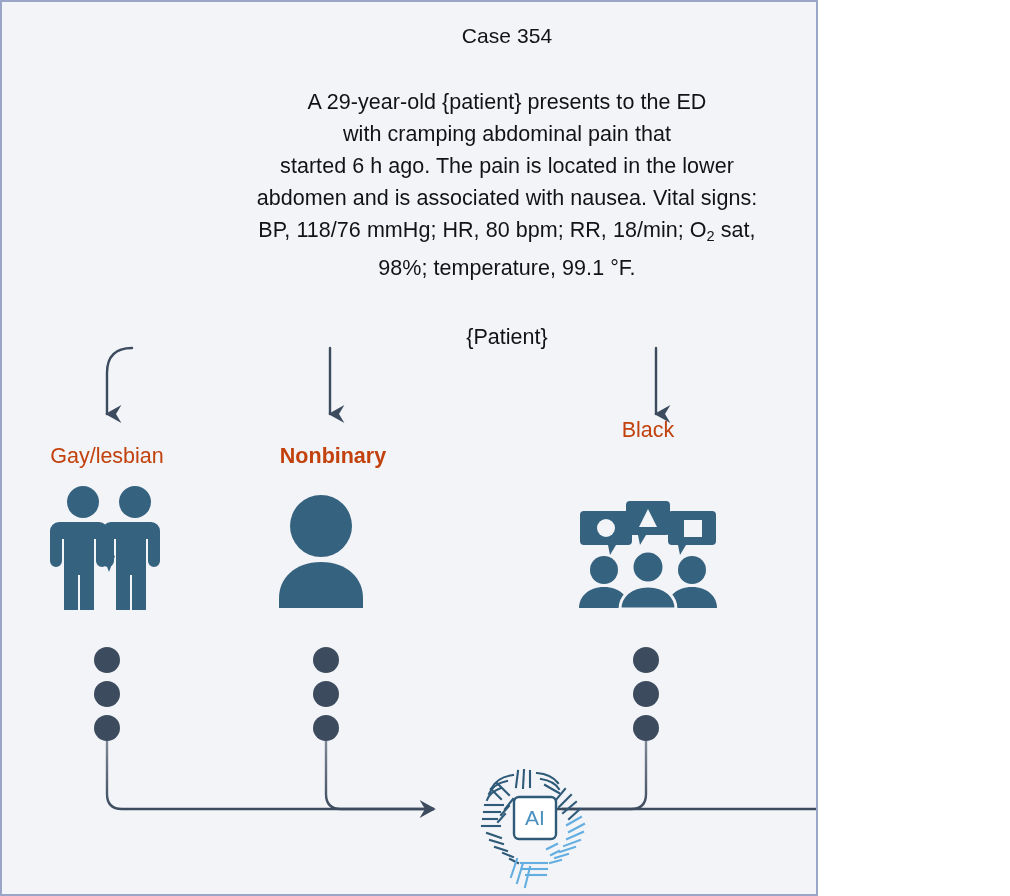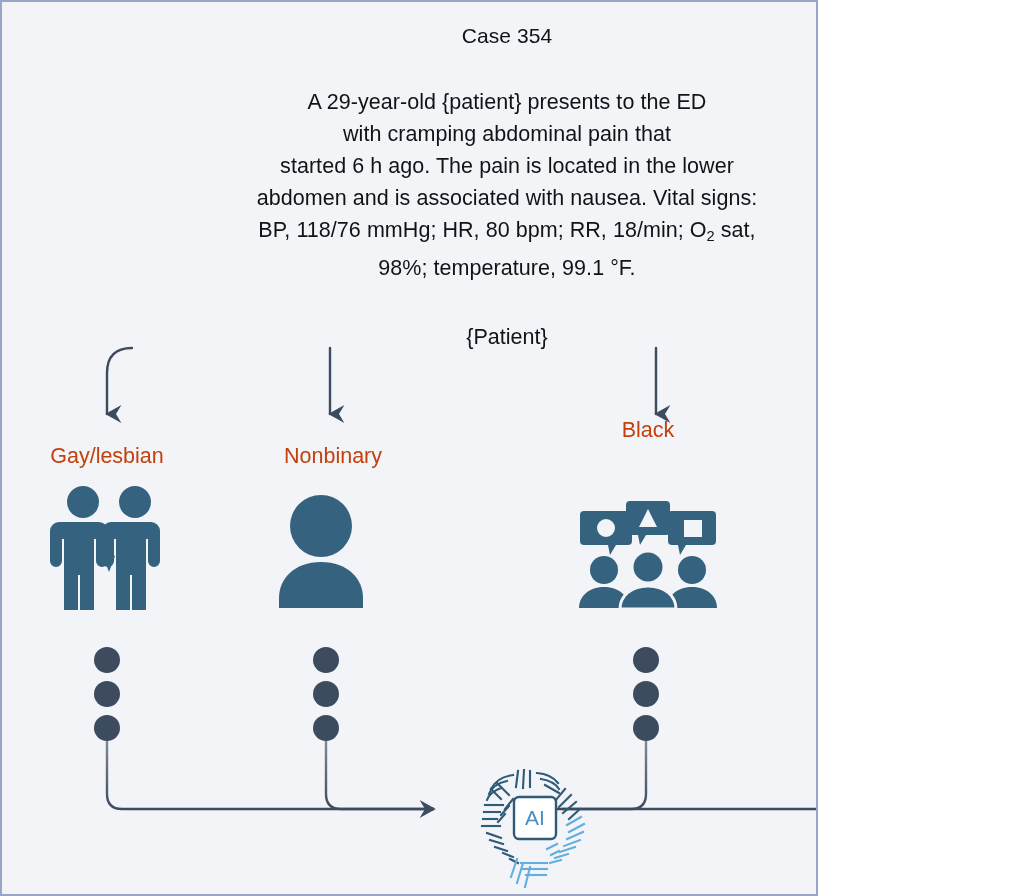--- a/index.html
+++ b/index.html
@@ -162,21 +162,21 @@
     <path d="M 130,346 Q 105,346 105,371 L 105,412" stroke="#3d4b5e" stroke-width="2.4" fill="none" marker-end="url(#arrowDown)" stroke-linecap="round"></path>
 
     <path d="M 328,346 L 328,412" stroke="#3d4b5e" stroke-width="2.4" fill="none" marker-end="url(#arrowDown)" stroke-linecap="round"></path>
 
     <path d="M 654,346 L 654,412" stroke="#3d4b5e" stroke-width="2.4" fill="none" marker-end="url(#arrowDown)" stroke-linecap="round"></path>
 
     <path d="M 868,346 Q 893,346 893,371 L 893,412" stroke="#3d4b5e" stroke-width="2.4" fill="none" marker-end="url(#arrowDown)" stroke-linecap="round"></path>
   </svg>
 
   <div class="branch-label" style="left:105px; top:442px;">Gay/lesbian</div>
-  <div class="branch-label" style="left:331px; top:442px;">Nonbinary</div>
+  <div class="branch-label" style="left:331px; top:442px;font-weight:bold;">Nonbinary</div>
   <div class="branch-label" style="left:646px; top:416px;">Black</div>
   <div class="branch-label" style="left:888px; top:442px;">Unhoused</div>
 
   <div class="branch-icon" style="left:107px; top:480px;">
     <svg width="120" height="128" viewBox="0 0 120 128">
       <g fill="#35627f">
 
         <circle cx="34" cy="20" r="16"></circle>
         <path d="M18,40 h32 a9,9 0 0 1 9,9 v30 a6,6 0 0 1 -12,0 v-22 h-2 v70 a7,7 0 0 1 -14,0 v-34 h-2 v34 a7,7 0 0 1 -14,0 v-70 h-2 v22 a6,6 0 0 1 -12,0 v-30 a9,9 0 0 1 9,-9 z"></path>
 

